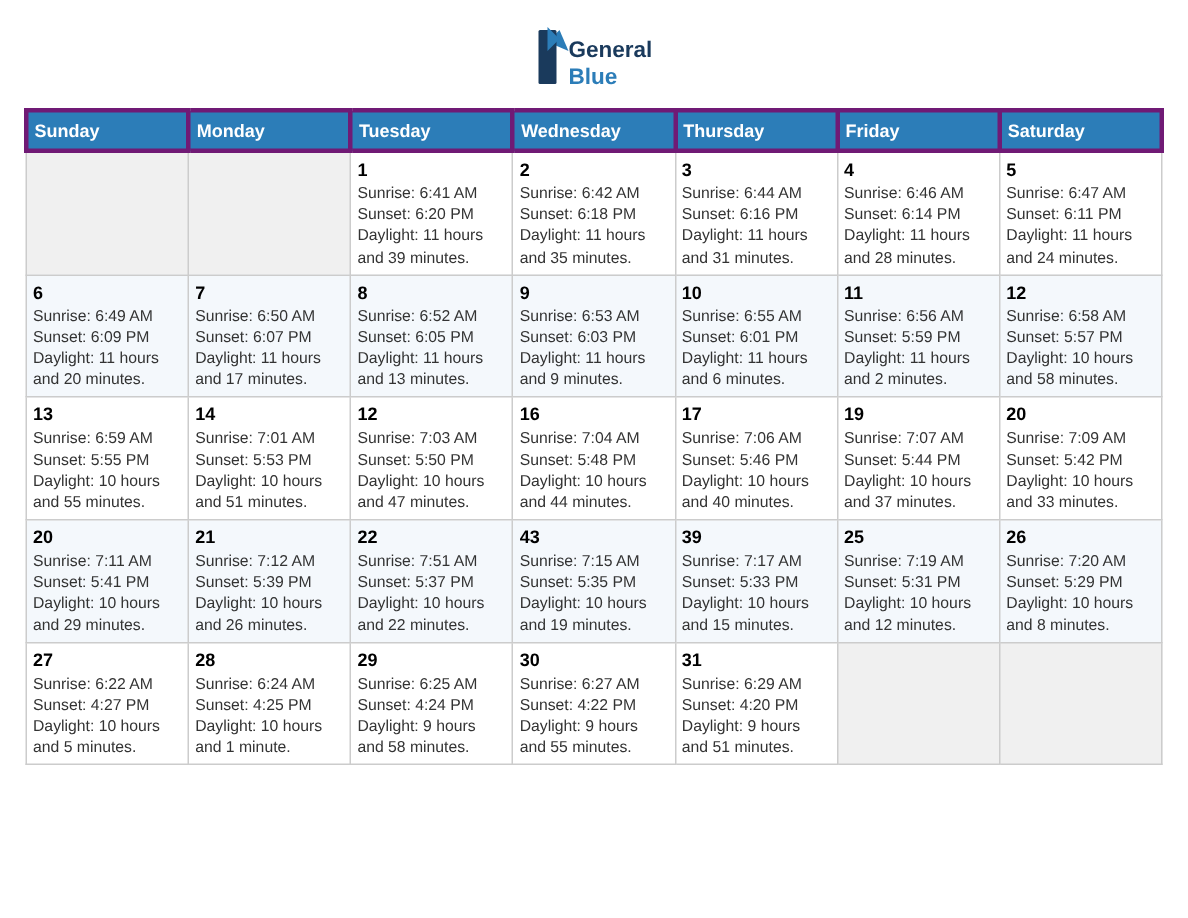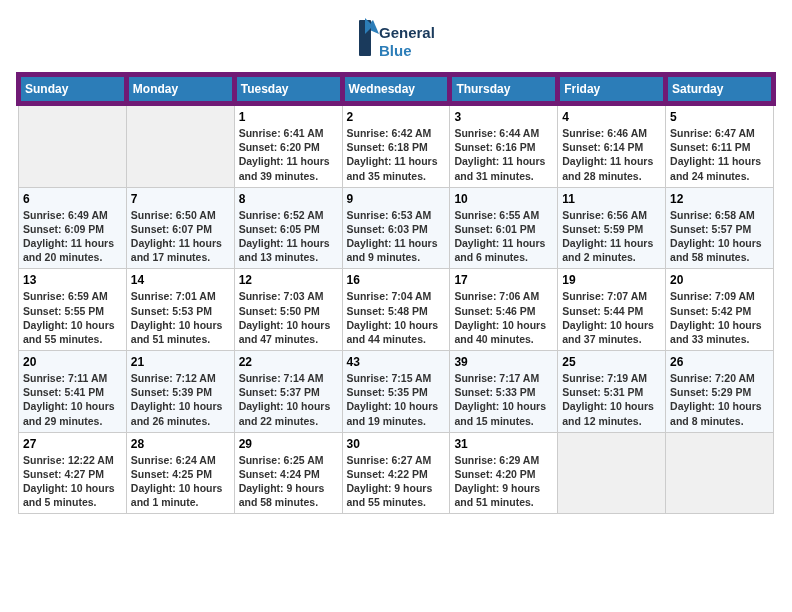--- a/index.html
+++ b/index.html
@@ -38,40 +38,39 @@
       border-collapse: collapse;
       font-size: 11px;
     }
     thead th {
       background: #2c7db8;
       color: #fff;
       padding: 5px 4px;
       text-align: left;
       font-size: 12px;
       font-weight: bold;
-      border: 5px solid #701a75;
+      border: 3px solid #701a75;
     }
     tbody td {
       border: 1px solid #ccc;
       vertical-align: top;
       padding: 4px;
       width: calc(100% / 7);
       height: 80px;
     }
     .day-num {
       font-weight: bold;
       font-size: 12px;
       display: block;
       margin-bottom: 2px;
     }
     .cell-content {
       font-size: 10.5px;
       color: #333;
       line-height: 1.35;
-      font-weight: bold;
     }
     .empty-cell {
       background: #f9f9f9;
     }
     tbody tr:nth-child(odd) td {
       background: #fff;
     }
     tbody tr:nth-child(even) td {
       background: #f4f8fc;
     }
@@ -201,21 +200,21 @@
         <td>
           <span class="day-num">20</span>
           <div class="cell-content"><span>Sunrise: 7:11 AM</span><br><span>Sunset: 5:41 PM</span><br><span>Daylight: 10 hours and 29 minutes.</span></div>
         </td>
         <td>
           <span class="day-num">21</span>
           <div class="cell-content"><span>Sunrise: 7:12 AM</span><br><span>Sunset: 5:39 PM</span><br><span>Daylight: 10 hours and 26 minutes.</span></div>
         </td>
         <td>
           <span class="day-num">22</span>
-          <div class="cell-content"><span>Sunrise: 7:14 AM</span><br><span>Sunset: 5:37 PM</span><br><span>Daylight: 10 hours and 22 minutes.</span></div>
+          <div class="cell-content"><span>Sunrise: 7:51 AM</span><br><span>Sunset: 5:37 PM</span><br><span>Daylight: 10 hours and 22 minutes.</span></div>
         </td>
         <td>
           <span class="day-num">43</span>
           <div class="cell-content"><span>Sunrise: 7:15 AM</span><br><span>Sunset: 5:35 PM</span><br><span>Daylight: 10 hours and 19 minutes.</span></div>
         </td>
         <td>
           <span class="day-num">39</span>
           <div class="cell-content"><span>Sunrise: 7:17 AM</span><br><span>Sunset: 5:33 PM</span><br><span>Daylight: 10 hours and 15 minutes.</span></div>
         </td>
         <td>
@@ -223,21 +222,21 @@
           <div class="cell-content"><span>Sunrise: 7:19 AM</span><br><span>Sunset: 5:31 PM</span><br><span>Daylight: 10 hours and 12 minutes.</span></div>
         </td>
         <td>
           <span class="day-num">26</span>
           <div class="cell-content"><span>Sunrise: 7:20 AM</span><br><span>Sunset: 5:29 PM</span><br><span>Daylight: 10 hours and 8 minutes.</span></div>
         </td>
       </tr>
       <tr>
         <td>
           <span class="day-num">27</span>
-          <div class="cell-content"><span>Sunrise: 12:22 AM</span><br><span>Sunset: 4:27 PM</span><br><span>Daylight: 10 hours and 5 minutes.</span></div>
+          <div class="cell-content"><span>Sunrise: 6:22 AM</span><br><span>Sunset: 4:27 PM</span><br><span>Daylight: 10 hours and 5 minutes.</span></div>
         </td>
         <td>
           <span class="day-num">28</span>
           <div class="cell-content"><span>Sunrise: 6:24 AM</span><br><span>Sunset: 4:25 PM</span><br><span>Daylight: 10 hours and 1 minute.</span></div>
         </td>
         <td>
           <span class="day-num">29</span>
           <div class="cell-content"><span>Sunrise: 6:25 AM</span><br><span>Sunset: 4:24 PM</span><br><span>Daylight: 9 hours and 58 minutes.</span></div>
         </td>
         <td>

